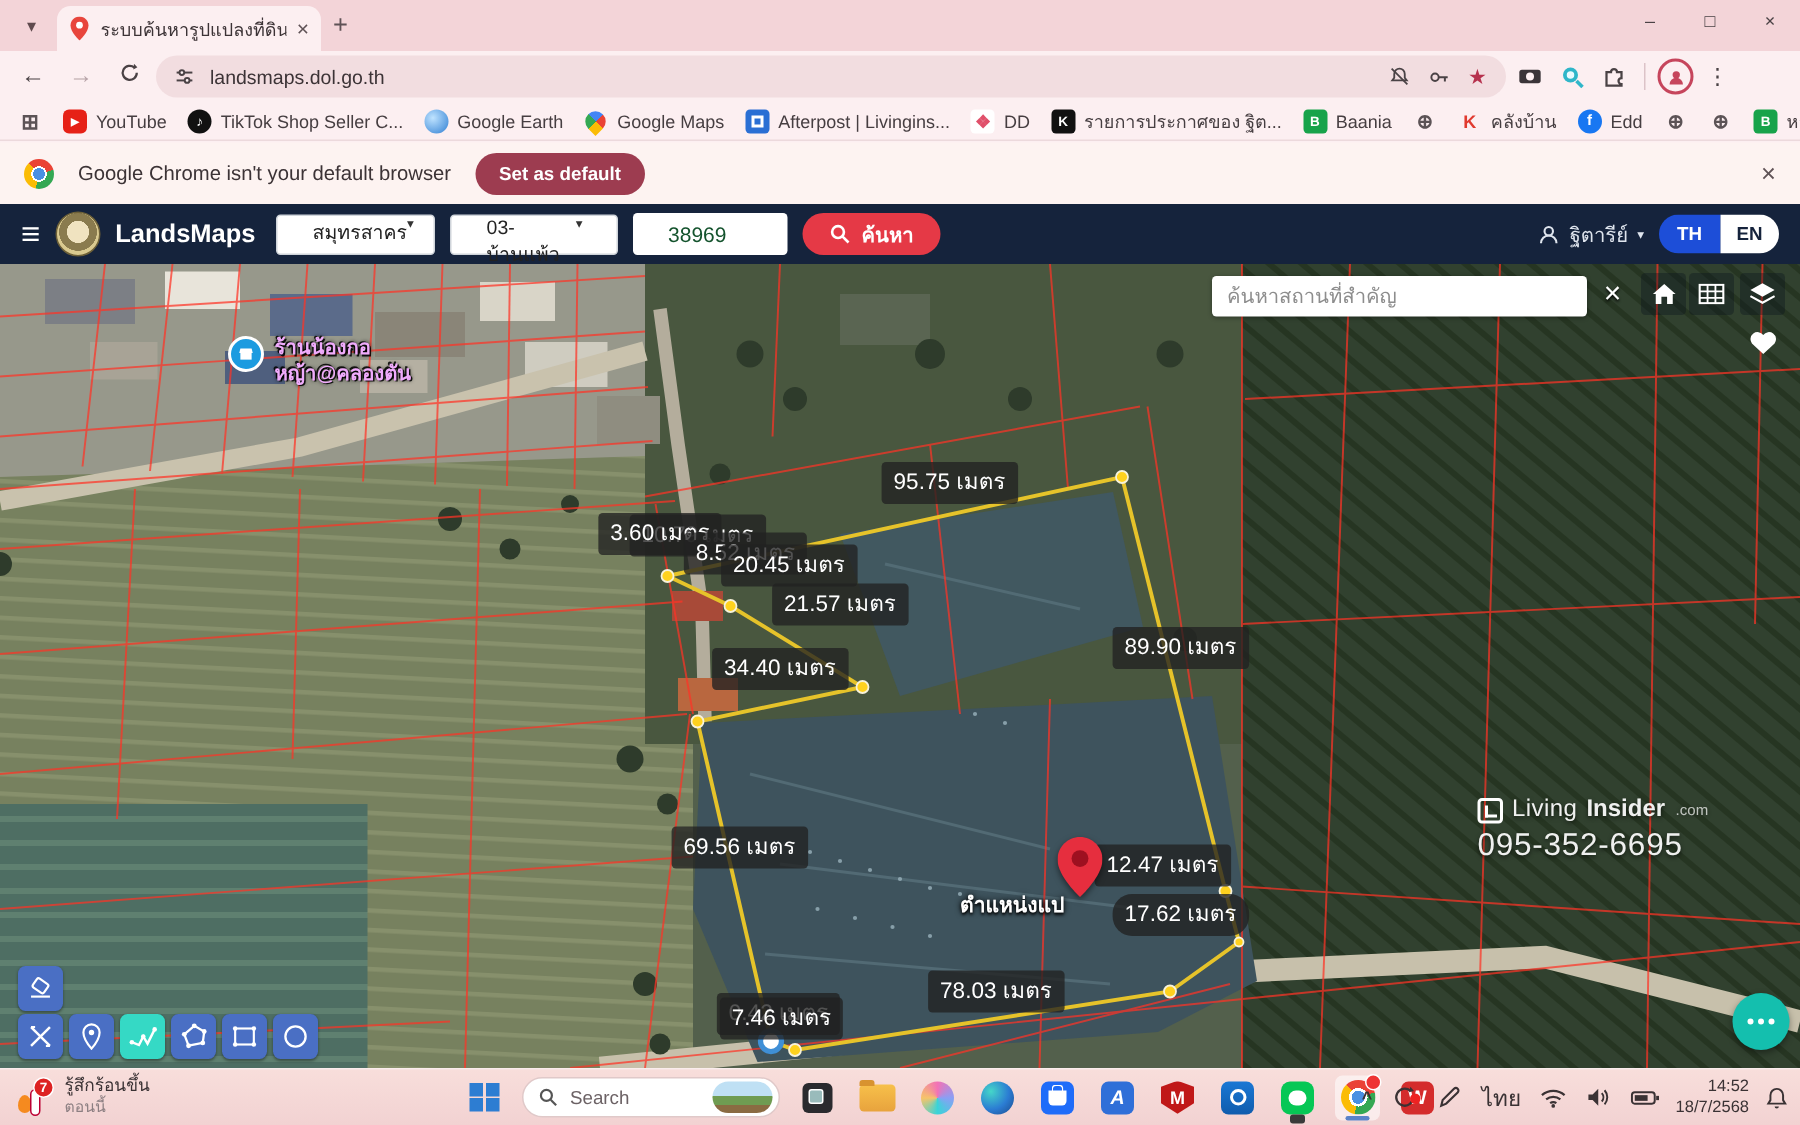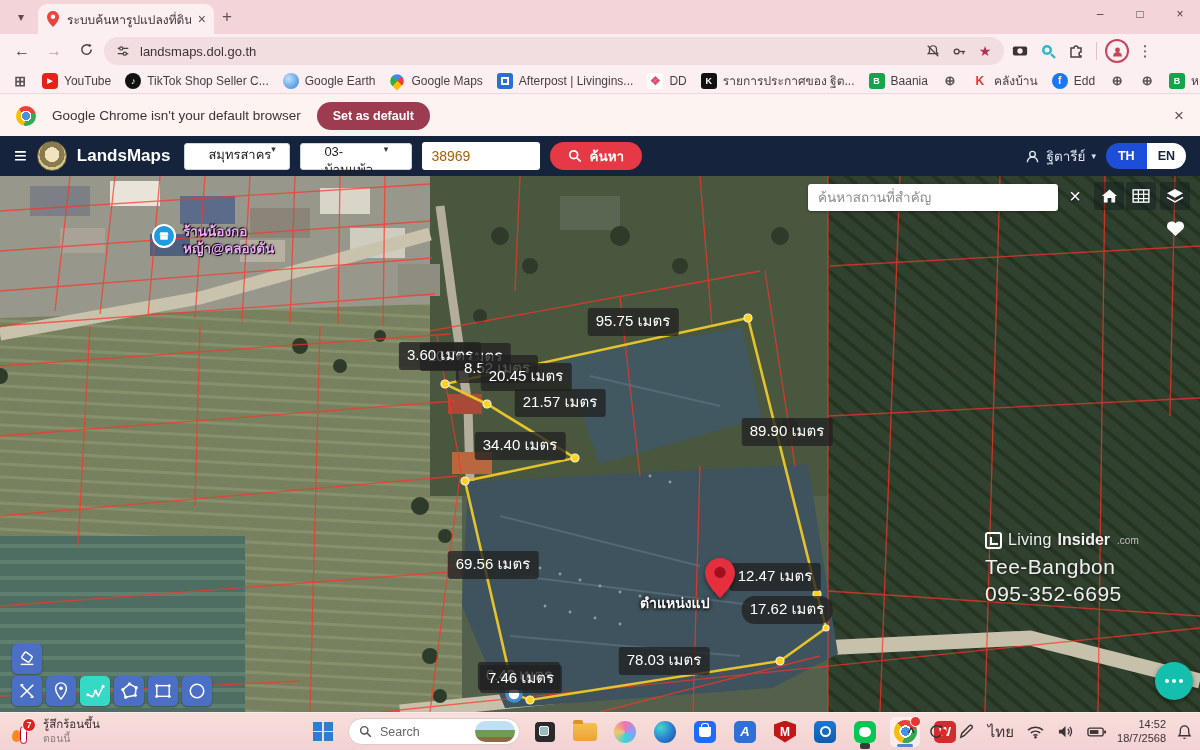--- a/index.html
+++ b/index.html
@@ -60,21 +60,21 @@
   .notice-close { margin-left:auto; border:none; background:transparent; font-size:17px; color:#5f5256; cursor:pointer; }
 
   
   .appheader { position:absolute; left:0; top:136px; width:1200px; height:40px; background:#15233c; display:flex; align-items:center; padding:0 14px; gap:10px; }
   .hamb { color:#fff; font-size:22px; background:transparent; border:none; cursor:pointer; line-height:1; }
   .applogo { width:30px; height:30px; border-radius:50%; background:radial-gradient(circle at 50% 45%, #f0e3c0 0 35%, #8a7b4e 36% 60%, #d9c98f 61% 100%); border:1px solid #6d6038; }
   .brand { color:#fff; font-size:17px; font-weight:bold; margin-right:4px; }
   .hsel { display:flex; align-items:flex-start; justify-content:space-between; width:106px; height:27px; background:#fff; border:1px solid #cfd4da; border-radius:3px; padding:0 23px; font-size:13px; color:#222; cursor:pointer; }
   .hsel.w2 { width:112px; }
   .hsel .caret { font-size:9px; color:#333; }
-  .hinput { width:118px; height:28px; border:none; border-radius:3px; padding:0 9px; font-size:14px; color:#a16207; }
+  .hinput { width:103px; height:28px; border:none; border-radius:3px; padding:0 23px; font-size:14px; color:#14532d; }
   .hsearch { display:flex; align-items:center; gap:7px; height:28px; padding:0 18px; border:none; border-radius:15px; background:#e53946; color:#fff; font-size:13.5px; font-weight:bold; cursor:pointer; }
   .huser { margin-left:auto; display:flex; align-items:center; gap:6px; color:#dfe5ee; font-size:13.5px; cursor:pointer; }
   .huser .caret { font-size:9px; }
   .langpill { display:flex; height:26px; border-radius:14px; overflow:hidden; font-size:12.5px; font-weight:bold; }
   .lang-th { background:#1d4ed8; color:#fff; display:flex; align-items:center; padding:0 12px; cursor:pointer; }
   .lang-en { background:#fff; color:#15233c; display:flex; align-items:center; padding:0 11px; cursor:pointer; }
 
   
   .map { position:absolute; left:0; top:176px; width:1200px; height:536px; background:#53604c; overflow:hidden; }
   .map svg.base { position:absolute; left:0; top:0; }
@@ -507,21 +507,20 @@
       <span class="place-tx"><span>ร้านน้องกอ</span><br><span>หญ้า@คลองตัน</span></span>
     </div>
 
     <div class="wm">
       <div class="wm-b">
           <span class="wm-cube"></span>
           <span class="thin">Living</span>
           <span class="bold">Insider</span>
           <span class="dotcom">.com</span>
         </div>
-      <div class="wm-l2">Tee-Bangbon</div>
       <div class="wm-l3">095-352-6695</div>
     </div>
 
     <input class="msearch" placeholder="ค้นหาสถานที่สำคัญ" style="">
     <button class="mclose">×</button>
     <button class="mctl" style="left:1094px; top:6px;">
       <svg width="17" height="16" viewBox="0 0 18 16">
           <path d="M9 1 1 8h2v7h4v-5h4v5h4V8h2z" fill="#fff"></path>
         </svg>
     </button>

